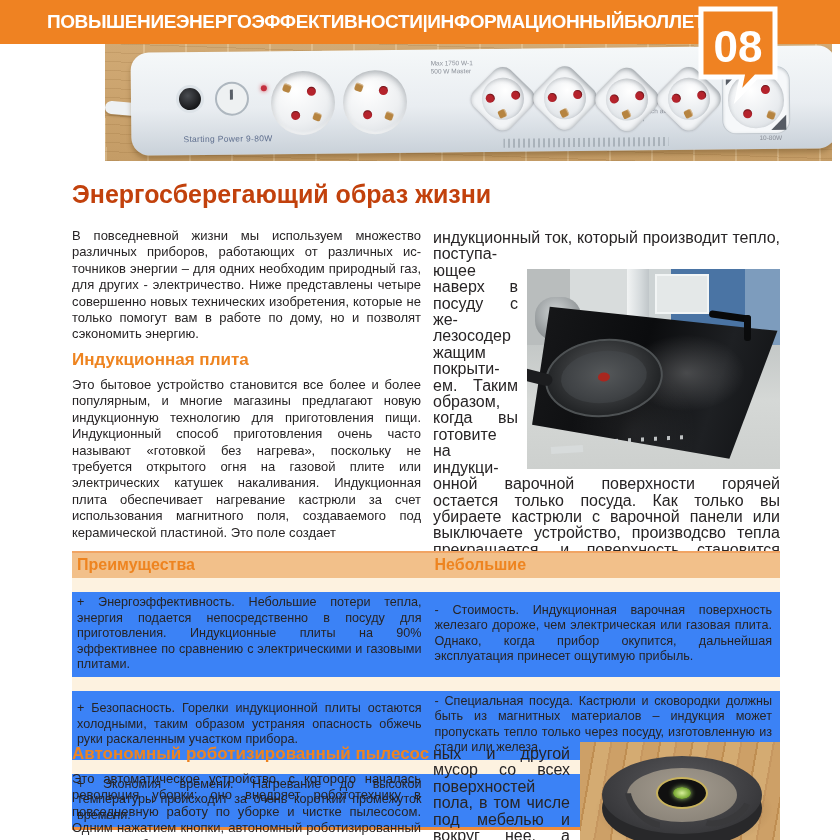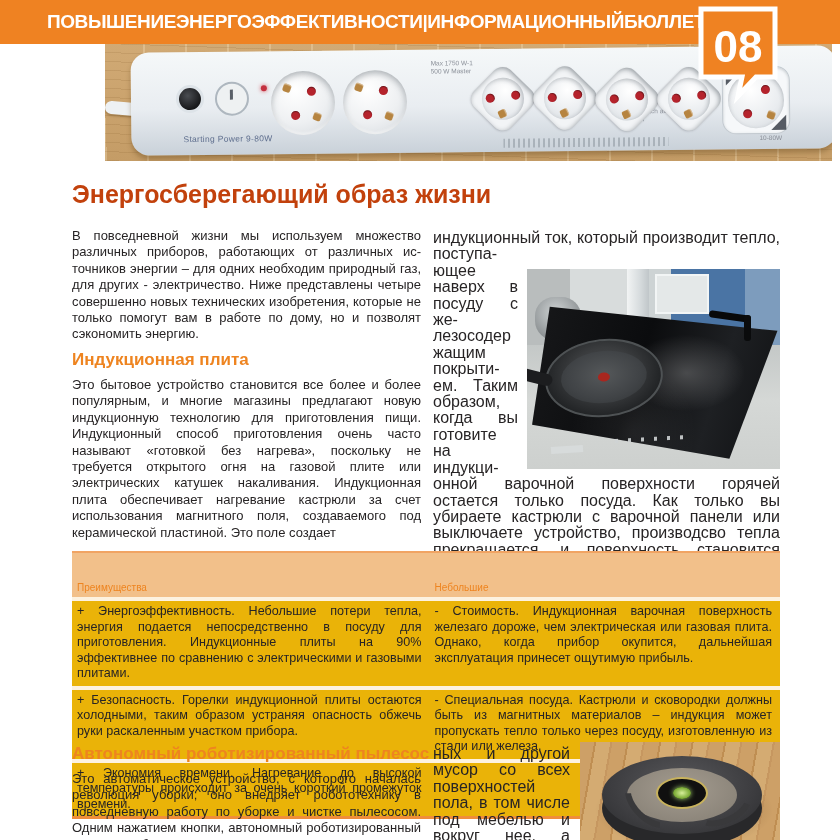--- a/index.html
+++ b/index.html
@@ -91,22 +91,22 @@
     background:radial-gradient(ellipse at 50% 45%, #55585a, #404346 60%, #2f3234); }
   .ck-dot { position:absolute; left:50%; top:50%; width:12px; height:9px; border-radius:50%; background:#a8271f; transform:translate(-50%,-50%); }
   .ck-handle { position:absolute; left:-26px; top:100px; width:52px; height:12px; border-radius:6px; background:#1c1d1f; transform:rotate(14deg); }
   .ck-ctrl { position:absolute; left:88px; top:168px; width:72px; height:4px; transform:rotate(-3deg); opacity:.9;
     background:repeating-linear-gradient(90deg,#cfd3d4 0 3px, transparent 3px 13px); }
   .ck-lbl { position:absolute; left:24px; top:177px; width:32px; height:7px; background:#d7dbdb; transform:rotate(-4deg); }
   
   .ptable { position:absolute; left:72px; top:551px; width:708px; background:#fdf2e0;
     border-top:2px solid #f1a463; border-bottom:3px solid #ef8d3b; }
   .t-head { display:flex; background:#f2c08a; }
-  .t-head .cell { color:#ee8420; font-weight:normal; font-size:10px; padding:3px 8px 4px 5px; box-sizing:border-box;margin-top:26px; }
-  .t-row { display:flex; background:#eab308; margin-top:4px; }
+  .t-head .cell { color:#ee8420; font-weight:bold; font-size:16px; padding:3px 8px 4px 5px; box-sizing:border-box; }
+  .t-row { display:flex; background:#3b82f6; margin-top:14px;align-items:center; }
   .t-row .cell { font-size:12.6px; line-height:15.5px; padding:3px 8px 4px 5px; box-sizing:border-box; text-align:justify; }
   .cell.l { width:50.5%; } .cell.r { width:49.5%; }
   
   .vac-photo { float:right; width:200px; height:98px; margin:0 0 0 10px; position:relative; overflow:hidden;
     background:
       repeating-linear-gradient(100deg, #cda067 0 14px, #bf8e52 14px 16px, #d4ab72 16px 30px, #c69760 30px 32px);
   }
   .rob-shadow { position:absolute; left:14px; top:28px; width:180px; height:80px; border-radius:50%;
     background:radial-gradient(ellipse, rgba(50,30,10,.45), transparent 70%); }
   .rob-side { position:absolute; left:22px; top:26px; width:160px; height:80px; border-radius:50%; background:#28282a; }

